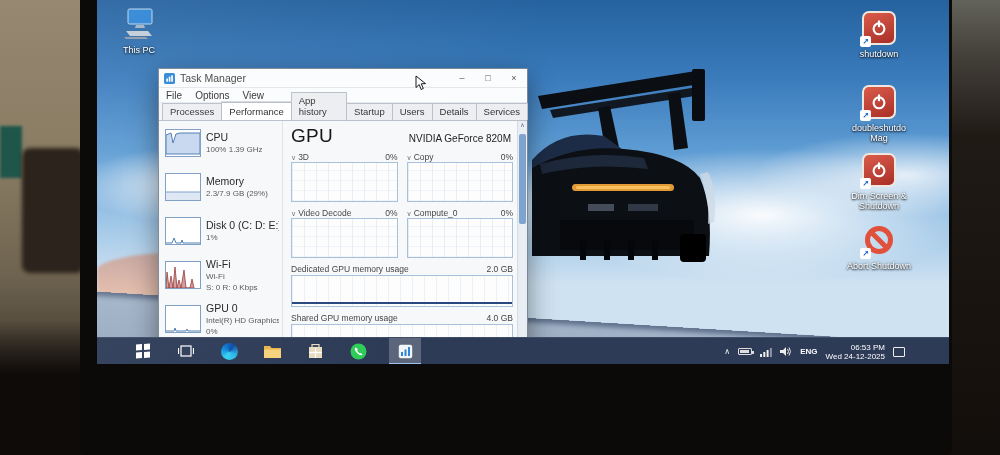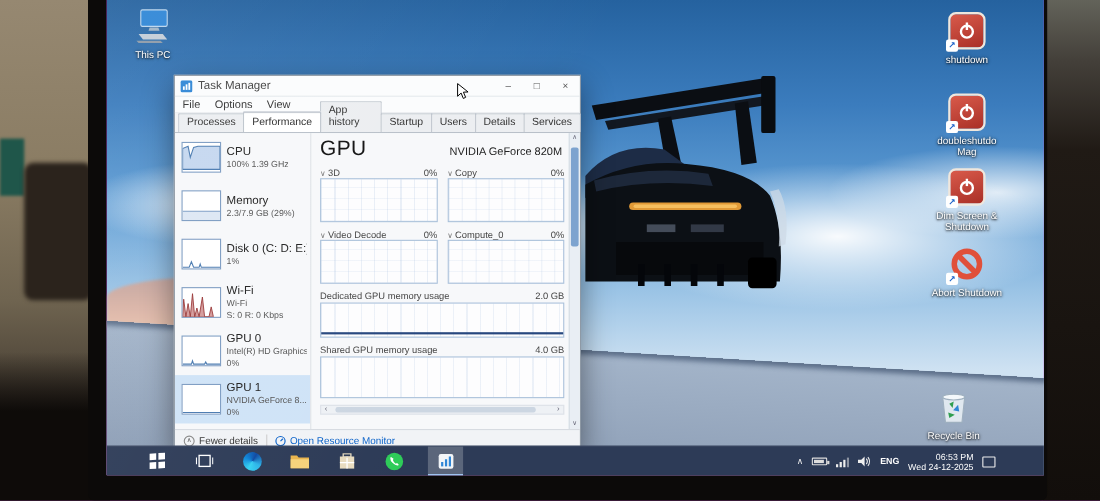--- a/index.html
+++ b/index.html
@@ -11,21 +11,21 @@
   .bg-left { position:absolute; left:0; top:0; width:100px; height:455px;
              background:linear-gradient(180deg,#968871 0%,#8a7c63 35%,#6f6450 60%,#3a322a 85%,#15110e 100%); }
   .bg-left-green { position:absolute; left:0; top:126px; width:22px; height:52px; background:#1f564a; filter:blur(1.5px); }
   .bg-left-dark  { position:absolute; left:22px; top:148px; width:62px; height:125px; background:#2b231c; border-radius:8px; filter:blur(2px); }
   .bg-bottom-left{ position:absolute; left:0; top:320px; width:100px; height:135px; background:linear-gradient(180deg,transparent,#0e0b09 40%); }
   .bg-right { position:absolute; left:948px; top:0; width:52px; height:455px;
               background:linear-gradient(180deg,#63635a 0%,#44403a 12%,#201a15 30%,#120e0b 100%); }
   .bezel { position:absolute; left:80px; top:0; width:872px; height:455px; background:#0c0a09; border-radius:0 0 6px 6px; }
 
   
-  .screen { position:absolute; left:97px; top:0; width:852px; height:432px; overflow:hidden; background:#d946ef; }
+  .screen { position:absolute; left:97px; top:0; width:852px; height:364px; overflow:hidden; background:#15803d; }
   .glare { position:absolute; inset:0; background:linear-gradient(115deg, rgba(255,255,255,.07), transparent 45%); pointer-events:none; }
 
   
   .sky { position:absolute; inset:0;
          background:linear-gradient(180deg,#25629f 0%,#3b7cbd 22%,#5f9dd4 42%,#9dc5e6 62%,#cfe2f2 78%); }
   .clouds { position:absolute; left:0; top:95px; width:100%; height:200px;
     background:
       radial-gradient(ellipse 180px 55px at 12% 45%, rgba(255,255,255,.85), transparent 70%),
       radial-gradient(ellipse 240px 70px at 45% 55%, rgba(255,255,255,.75), transparent 70%),
       radial-gradient(ellipse 300px 95px at 78% 60%, rgba(255,255,255,.95), transparent 70%),

